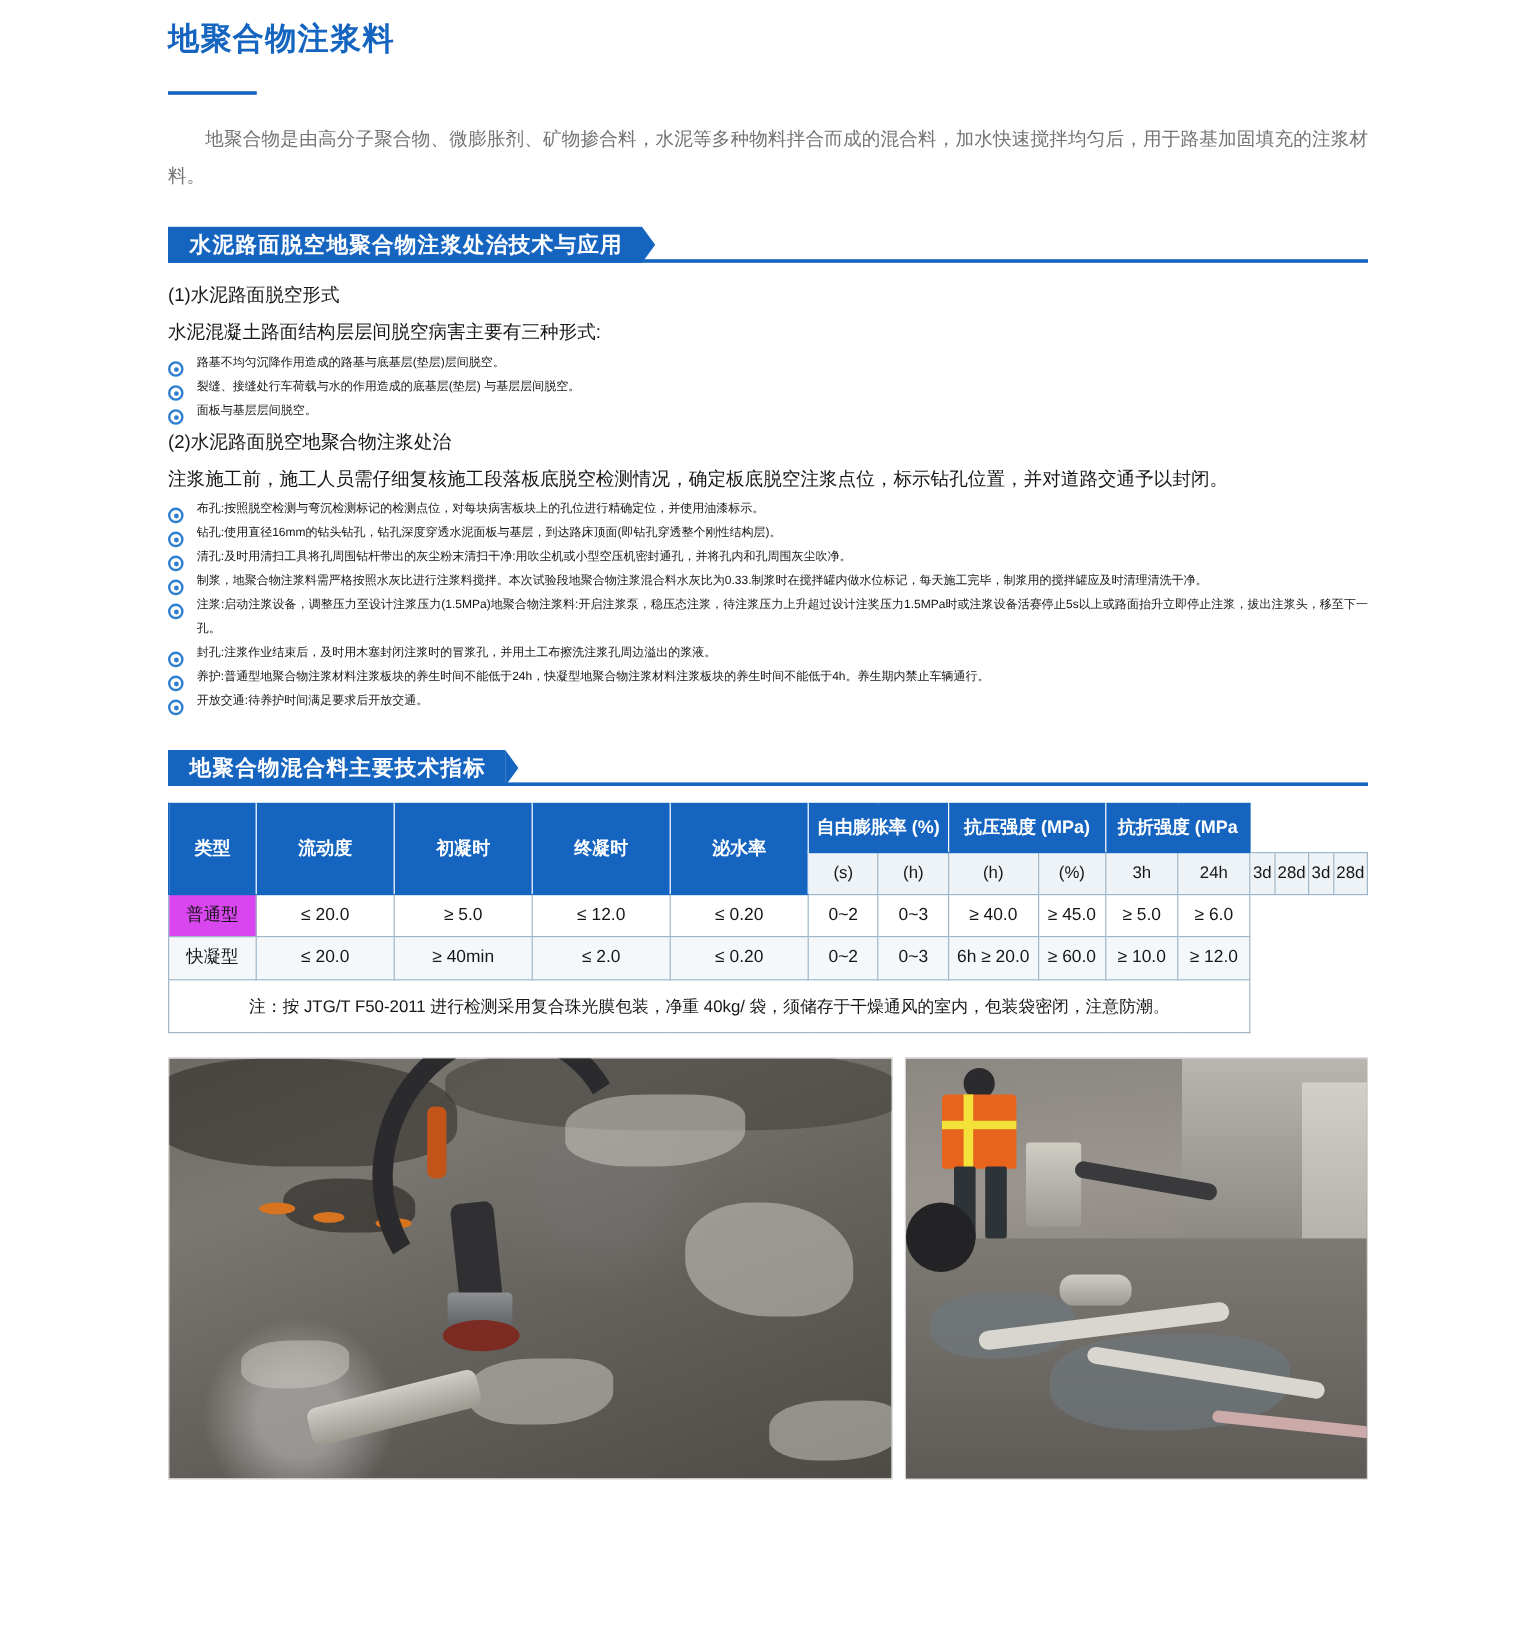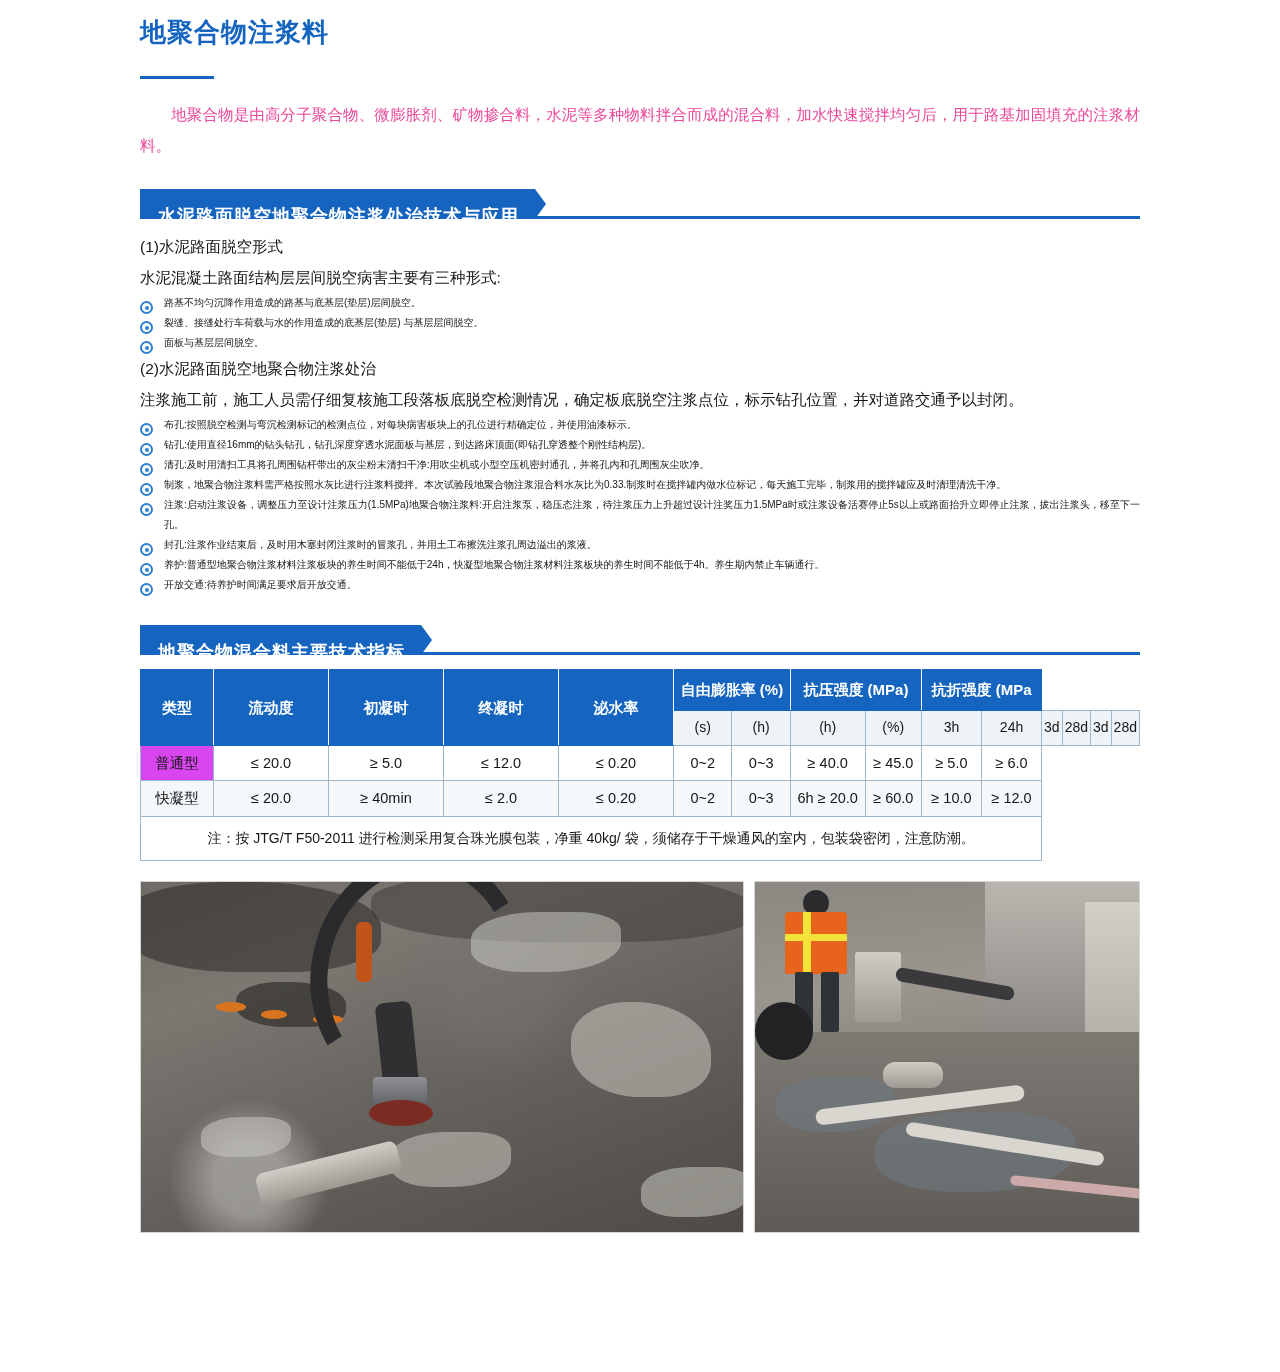--- a/index.html
+++ b/index.html
@@ -37,44 +37,43 @@
     height: 3px;
     background: #1565c0;
     margin: 26px 0 0 140px;
   }
 
   
   .intro {
     margin: 22px 140px 0 140px;
     font-size: 15.5px;
     line-height: 2.0;
-    color: #ec4899;
+    color: #737373;
     text-align: justify;
-    font-family: Liberation Mono, monospace;
   }
   .intro .indent { display: inline-block; width: 2em; }
 
   
   .section-head {
     margin: 26px 140px 0 140px;
     position: relative;
     height: 30px;
   }
   .section-head .bar {
     position: absolute;
     left: 0;
     top: 0;
     height: 30px;
     background: #1565c0;
     color: #ffffff;
     font-size: 18px;
     font-weight: bold;
     letter-spacing: 1px;
     line-height: 30px;
-    padding: 12px 16px 0 18px;
+    padding: 0 16px 0 18px;
     box-sizing: border-box;
     z-index: 2;
     white-space: nowrap;
   }
   .section-head .bar::after {
     content: "";
     position: absolute;
     right: -11px;
     top: 0;
     width: 0;

